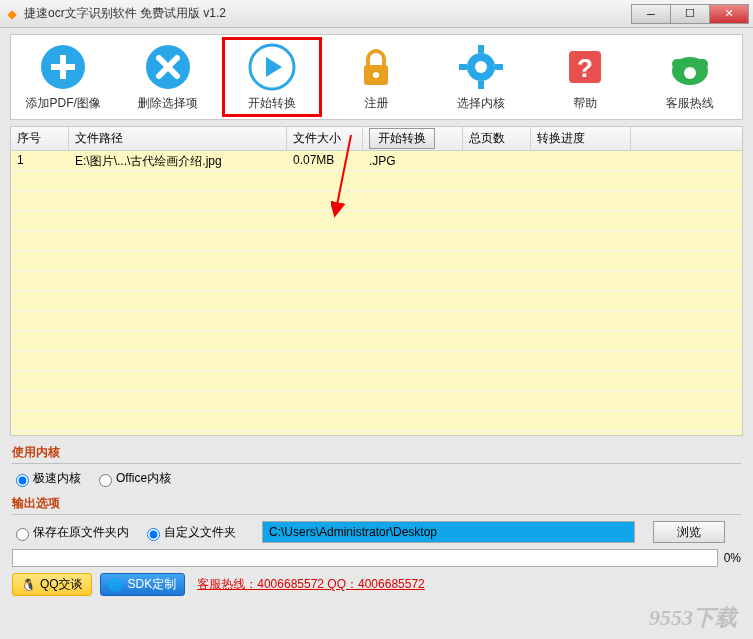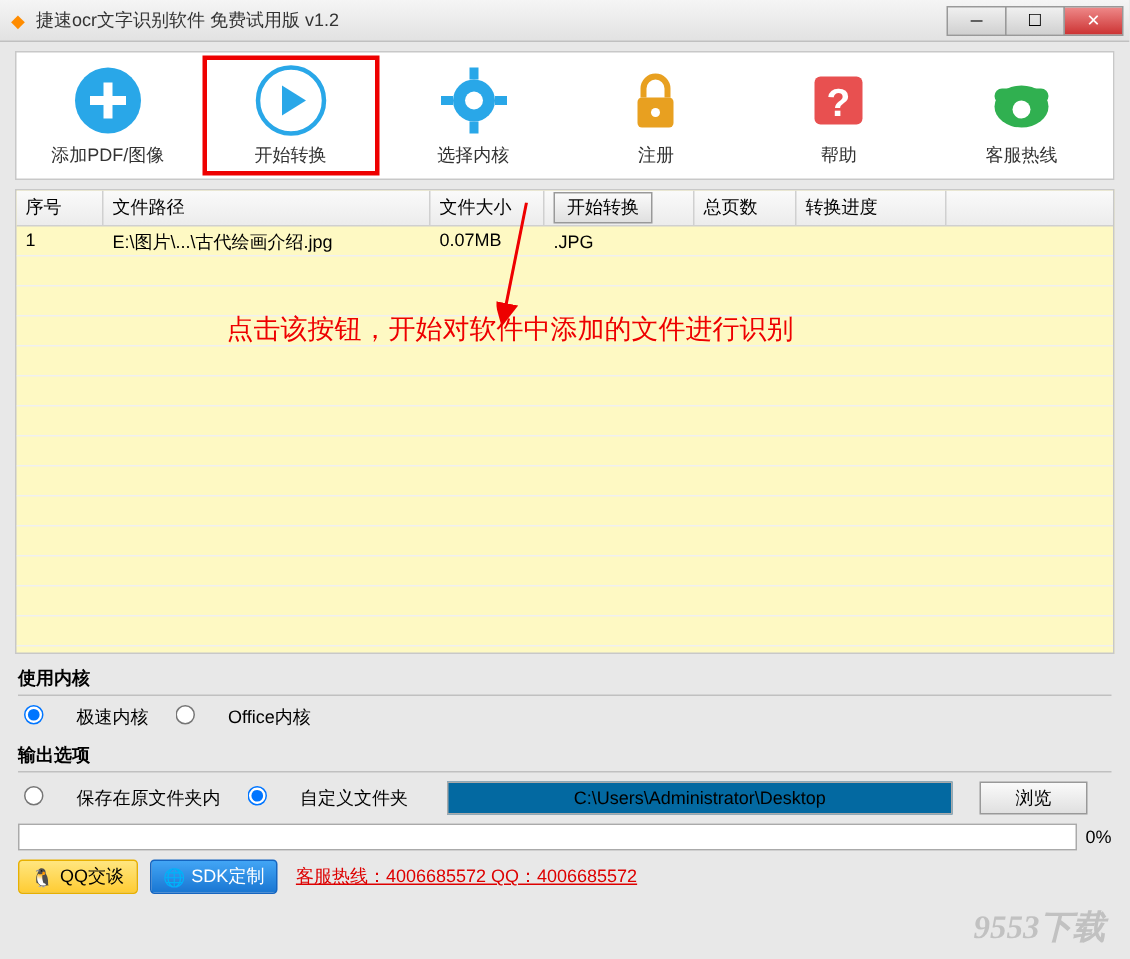--- a/index.html
+++ b/index.html
@@ -29,25 +29,25 @@
 .col1 { width: 218px; }
 .col2 { width: 76px; }
 .col3 { width: 100px; display:flex; align-items:center; }
 .col4 { width: 68px; }
 .col5 { width: 100px; }
 .action-btn { font-size: 12px; padding: 1px 8px; border: 1px solid #999; background: linear-gradient(#fafafa,#e0e0e0); }
 
 .annotation { position: absolute; left: 140px; top: 80px; color: #e00; font-size: 18px; font-family: SimSun; pointer-events: none; }
 .arrow { position: absolute; left: 320px; top: 8px; pointer-events: none; }
 
-.section-label { font-size: 12px; margin: 8px 12px 2px 12px; color: #000000; font-weight: bold; }
+.section-label { font-size: 12px; margin: 8px 12px 2px 12px; color: #c2410c; font-weight: bold; }
 .divider { height: 1px; background: #c0c0c0; margin: 0 12px; }
 .radio-row { display: flex; align-items: center; gap: 18px; margin: 6px 16px; font-size: 12px; }
-.radio-row label { display: flex; align-items: flex-start; gap: 22px; cursor: pointer; }
-.path-input { flex: 1; height: 22px; border: 1px solid #aaa; padding: 2px 6px; font-size: 12px; background: #0369a1; margin-left: 8px; text-align: center; }
+.radio-row label { display: flex; align-items: flex-end; gap: 4px; cursor: pointer; }
+.path-input { flex: 1; height: 22px; border: 1px solid #aaa; padding: 2px 6px; font-size: 12px; background: #0ea5e9; margin-left: 8px; }
 .browse-btn { width: 72px; height: 22px; font-size: 12px; border: 1px solid #999; background: linear-gradient(#fafafa,#e0e0e0); margin-left: auto; margin-right: 12px; }
 
 .progress-row { display: flex; align-items: center; margin: 6px 12px; gap: 6px; }
 .progress { flex: 1; height: 18px; border: 1px solid #aaa; background: #fff; }
 .progress-pct { font-size: 12px; }
 
 .footer { display: flex; align-items: center; margin: 4px 12px; gap: 8px; font-size: 12px; }
 .qq-btn { display: inline-flex; align-items: center; gap: 4px; padding: 2px 8px; border: 1px solid #e8b000; background: linear-gradient(#ffe680,#ffcc33); border-radius: 3px; font-size: 12px; }
 .sdk-btn { display: inline-flex; align-items: center; gap: 4px; padding: 2px 8px; border: 1px solid #1565c0; background: linear-gradient(#42a5f5,#1976d2); color: #fff; border-radius: 3px; font-size: 12px; }
 .hotline { color: #d00; text-decoration: underline; margin-left: 4px; text-align: center; }
@@ -73,55 +73,64 @@
           <circle cx="24" cy="24" r="22" fill="#29a7e8"></circle>
           <rect x="21" y="12" width="6" height="24" fill="#fff"></rect>
           <rect x="12" y="21" width="24" height="6" fill="#fff"></rect>
         </svg>
       </div>
     <div class="tool-label">添加PDF/图像</div>
     </div>
     <div class="tool-item">
       <div class="tool-icon">
         <svg width="48" height="48">
+          <circle cx="24" cy="24" r="22" fill="#29a7e8"></circle>
+          <path d="M15 15 L33 33 M33 15 L15 33" stroke="#fff" stroke-width="6" stroke-linecap="round"></path>
+        </svg>
+      </div>
+    <div class="tool-label">删除选择项</div>
+    </div>
+    <div class="tool-item">
+      <div class="tool-icon">
+        <svg width="48" height="48">
           <circle cx="24" cy="24" r="22" fill="#fff" stroke="#29a7e8" stroke-width="3"></circle>
           <path d="M18 14 L34 24 L18 34 Z" fill="#29a7e8"></path>
         </svg>
       </div>
     <div class="tool-label">开始转换</div>
     <div class="highlight-box"></div>
+    </div>
+    <div class="tool-item">
+      <div class="tool-icon">
+        <svg width="48" height="48">
+          <rect x="12" y="22" width="24" height="20" rx="3" fill="#e8a020"></rect>
+          <path d="M16 22 v-6 a8 8 0 0 1 16 0 v6" fill="none" stroke="#e8a020" stroke-width="4"></path>
+          <circle cx="24" cy="32" r="3" fill="#fff"></circle>
+        </svg>
+      </div>
+    <div class="tool-label">注册</div>
     </div>
     <div class="tool-item">
       <div class="tool-icon">
         <svg width="48" height="48">
           <circle cx="24" cy="24" r="14" fill="#29a7e8"></circle>
           <circle cx="24" cy="24" r="6" fill="#fff"></circle>
           <g fill="#29a7e8">
             <rect x="21" y="2" width="6" height="8"></rect>
             <rect x="21" y="38" width="6" height="8"></rect>
             <rect x="2" y="21" width="8" height="6"></rect>
             <rect x="38" y="21" width="8" height="6"></rect>
           </g>
         </svg>
       </div>
     <div class="tool-label">选择内核</div>
     </div>
     <div class="tool-item">
       <div class="tool-icon">
         <svg width="48" height="48">
-          <rect x="12" y="22" width="24" height="20" rx="3" fill="#e8a020"></rect>
-          <path d="M16 22 v-6 a8 8 0 0 1 16 0 v6" fill="none" stroke="#e8a020" stroke-width="4"></path>
-          <circle cx="24" cy="32" r="3" fill="#fff"></circle>
-        </svg>
-      </div>
-    <div class="tool-label">注册</div>
-    </div>
-    <div class="tool-item">
-      <div class="tool-icon">
-        <svg width="48" height="48">
           <rect x="8" y="8" width="32" height="32" rx="4" fill="#e85050"></rect>
           <text x="24" y="34" font-size="26" fill="#fff" text-anchor="middle" font-weight="bold">?</text>
         </svg>
       </div>
     <div class="tool-label">帮助</div>
     </div>
     <div class="tool-item">
       <div class="tool-icon">
         <svg width="48" height="48">
           <ellipse cx="24" cy="28" rx="18" ry="14" fill="#30b050"></ellipse>
@@ -168,21 +177,20 @@
       <div class="table-row"></div>
     </div>
   <svg class="arrow" width="40" height="90">
     <defs>
         <marker id="ah" markerWidth="8" markerHeight="8" refX="4" refY="4" orient="auto">
           <path d="M0,0 L8,4 L0,8 Z" fill="#e00"></path>
         </marker>
       </defs>
     <line x1="20" y1="0" x2="5" y2="75" stroke="#e00" stroke-width="2" marker-end="url(#ah)"></line>
   </svg>
-  <div class="annotation">点击该按钮，开始对软件中添加的文件进行识别</div>
 </div>
 
 <div class="section-label">使用内核</div>
 <div class="divider"></div>
 <div class="radio-row">
   <label>
       <input type="radio" name="kernel" checked="" style="">
       <span>极速内核</span>
     </label>
   <label>

